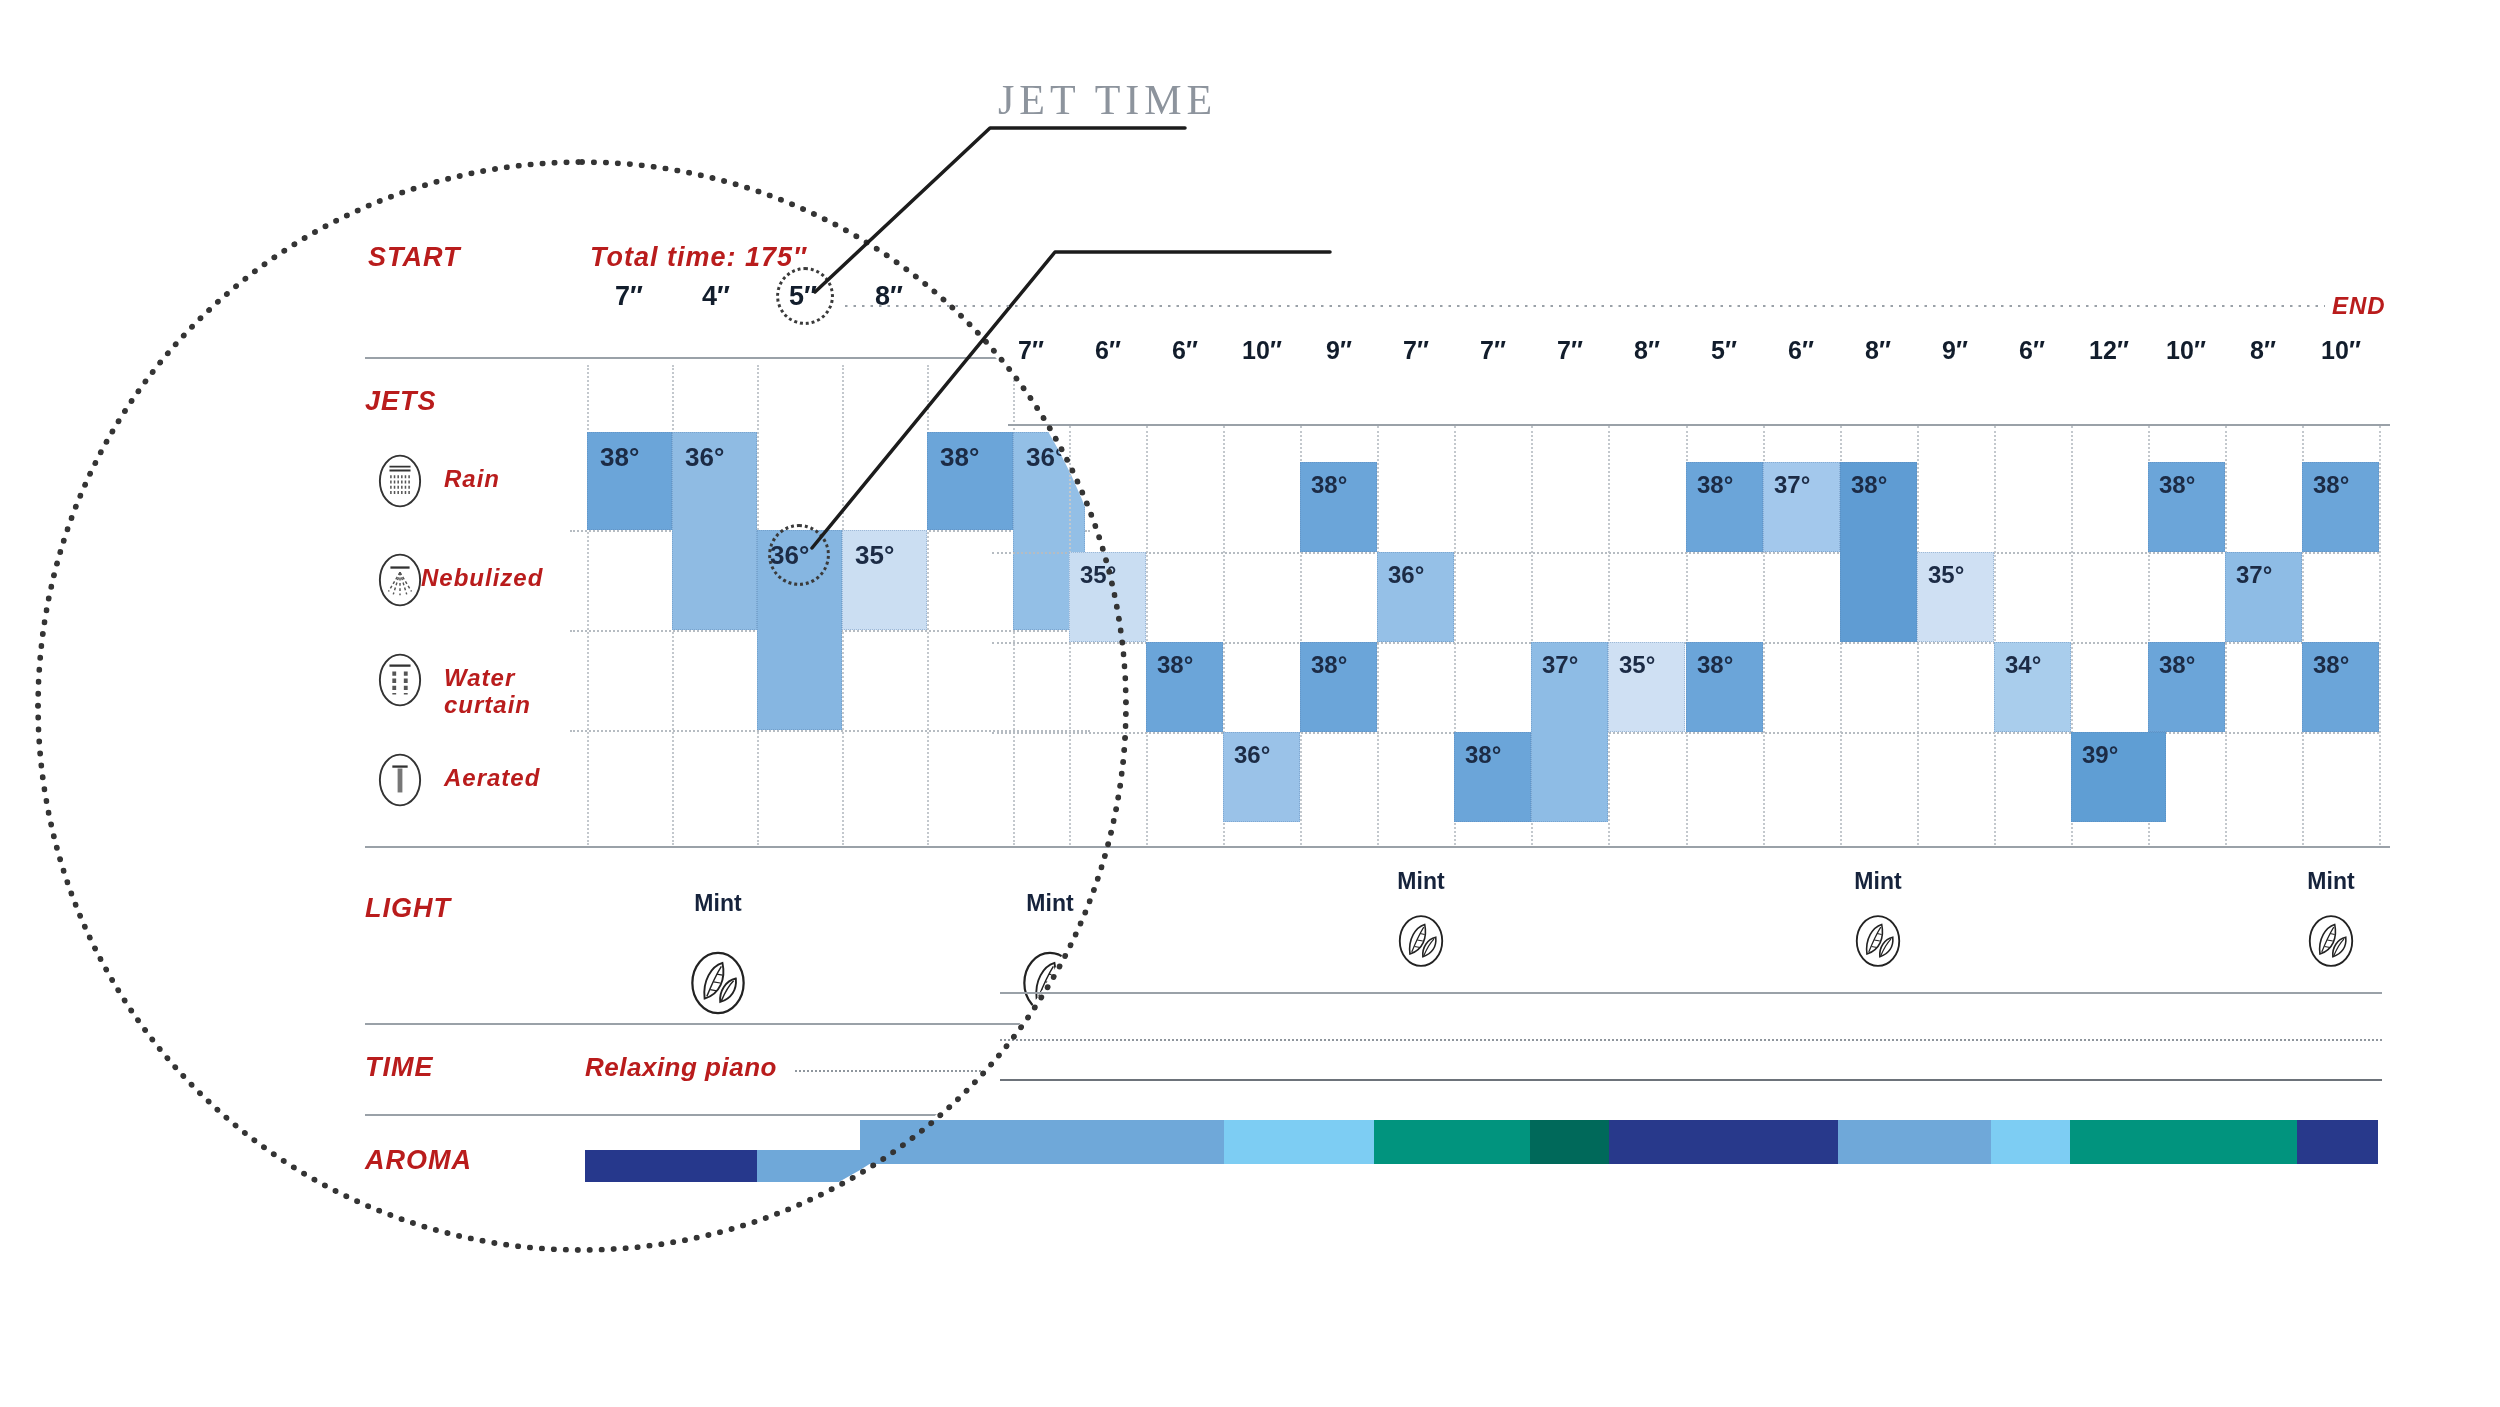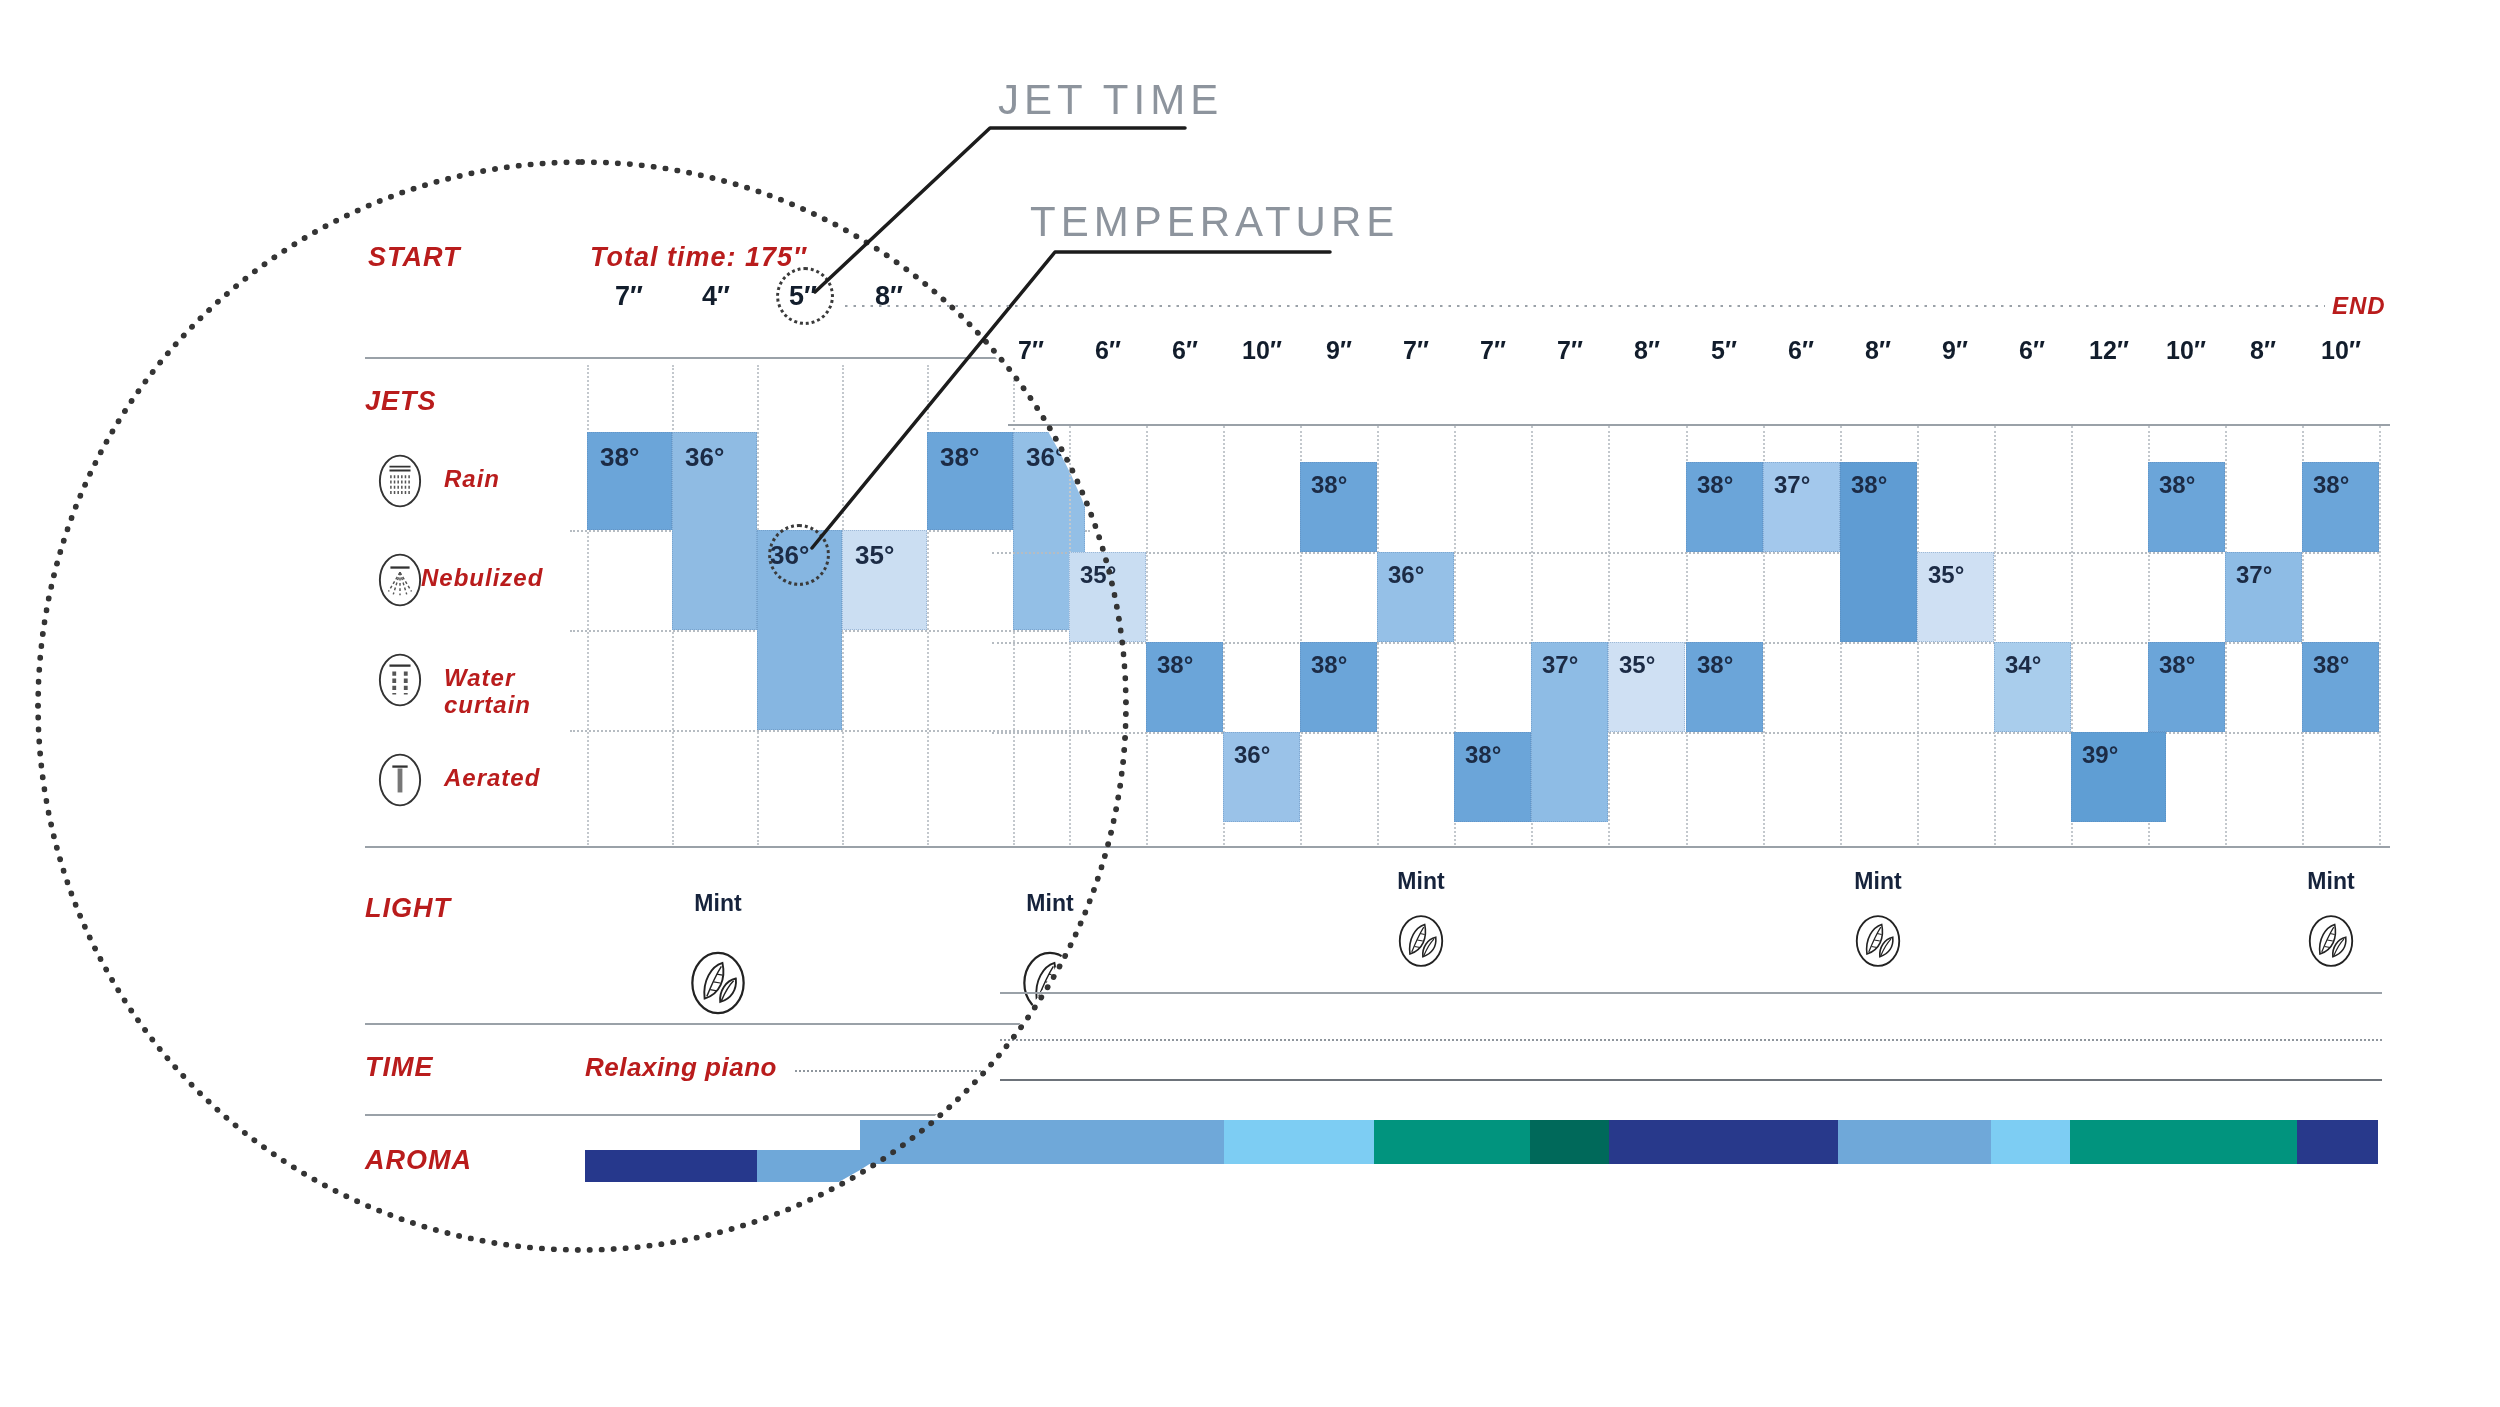--- a/index.html
+++ b/index.html
@@ -22,21 +22,21 @@
   .gray-title{position:absolute;color:#8d949d;font-size:42px;letter-spacing:5px;font-weight:500;white-space:nowrap;}
   #magnified-view{
     position:absolute;left:41px;top:165px;width:1082px;height:1082px;border-radius:50%;
     overflow:hidden;background:#ffffff;
   }
   #circle-ring{
     position:absolute;left:35px;top:159px;width:1094px;height:1094px;border-radius:50%;
     border:6px dotted #343434;box-sizing:border-box;pointer-events:none;z-index:40;
   }
   #behind-layer{position:absolute;left:0;top:0;width:100%;height:100%;z-index:10;}
-  #top-layer{position:absolute;left:0;top:0;width:100%;height:100%;z-index:50;pointer-events:none;}
+  #top-layer{position:absolute;left:0;top:0;width:100%;height:100%;z-index:50;pointer-events:none;font-family:Liberation Serif, serif;}
   svg.iconsvg{display:block;}
 </style>
 </head>
 <body>
 
 <div id="canvas">
 
   <div id="behind-layer">
       <div class="solid abs" style="left: 1008px; top: 424px; width: 1382px;"></div>
       <div class="solid abs" style="left: 1000px; top: 846px; width: 1390px;"></div>
@@ -302,20 +302,19 @@
       <div class="solid abs" style="left: 324px; top: 949px; width: 600px;"></div>
       <div class="lbl abs" style="left: 324px; top: 980px; font-size: 27px;">AROMA</div>
       <div class="abs" style="left: 544px; top: 985px; width: 172px; height: 32px; background: rgb(38, 56, 140);"></div>
       <div class="abs" style="left: 716px; top: 985px; width: 173px; height: 32px; background: rgb(111, 168, 217);"></div>
     </div>
 
   <div id="circle-ring"></div>
 
   <div id="top-layer">
     <div class="gray-title" style="left:998px;top:76px;">JET TIME</div>
-    <div class="gray-title" style="left:1030px;top:198px;">TEMPERATURE</div>
     <svg width="2500" height="1407" style="position:absolute;left:0;top:0;">
       <path d="M1185 128 L990 128 L815 292" fill="none" stroke="#1c1c1c" stroke-width="3.5" stroke-linejoin="round" stroke-linecap="round"></path>
       <path d="M1330 252 L1055 252 L812 548" fill="none" stroke="#1c1c1c" stroke-width="3.5" stroke-linejoin="round" stroke-linecap="round"></path>
       <line x1="845" y1="306" x2="2325" y2="306" stroke="#9aa1a8" stroke-width="2" stroke-dasharray="2.5 6"></line>
     </svg>
   </div>
 </div>
 
 </body></html>

